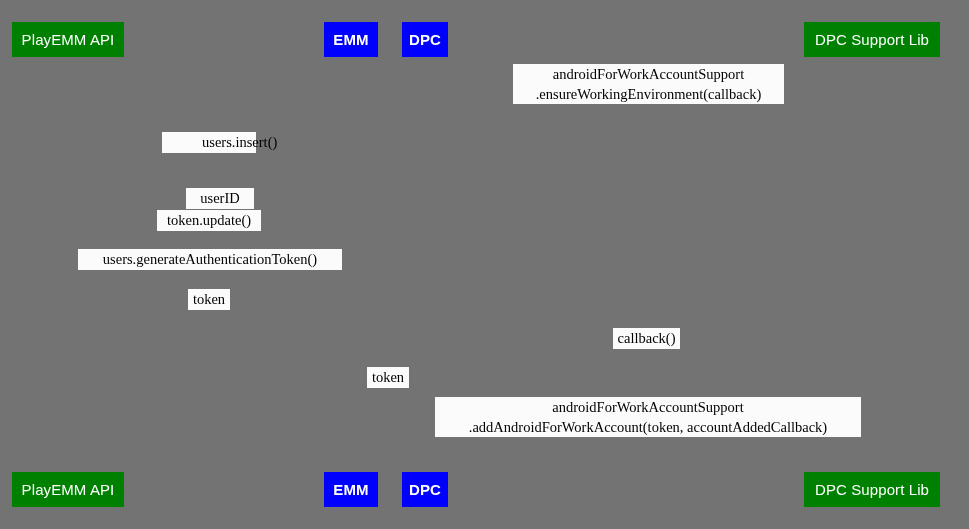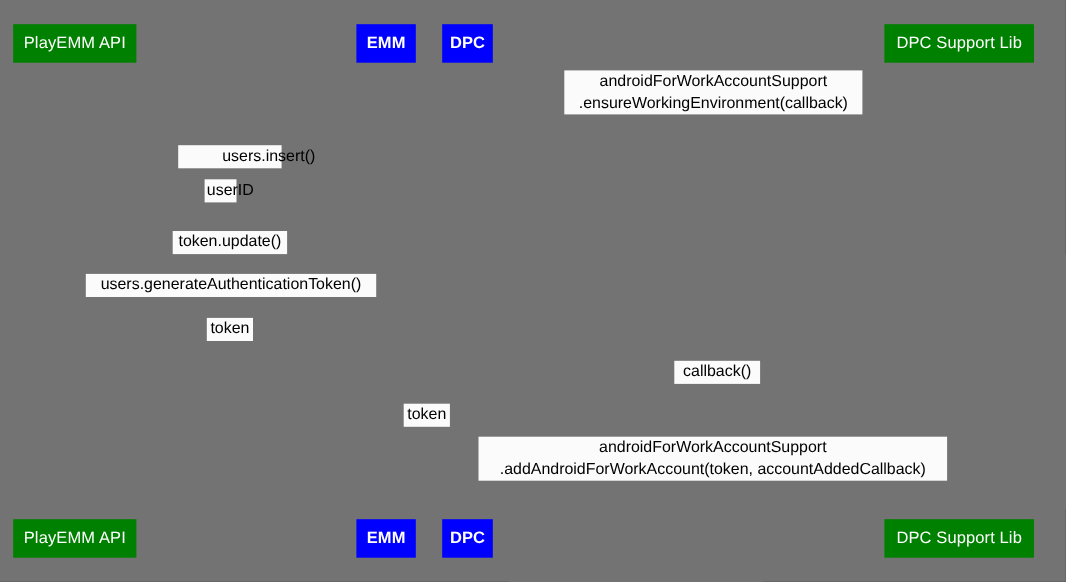--- a/index.html
+++ b/index.html
@@ -36,20 +36,21 @@
   .msg-label {
     position: absolute;
     background: #fbfbfb;
     color: #000000;
     font-size: 14.5px;
     line-height: 19px;
     text-align: center;
     white-space: pre;
     box-sizing: border-box;
     padding: 1px 2px;
+    font-family: Liberation Serif, serif;
   }
   .msg-label.two-line {
     line-height: 19.5px;
     padding-top: 1px;
   }
 </style>
 </head>
 <body>
 
 <div id="diagram">
@@ -65,25 +66,25 @@
         <span>DPC</span>
       </div>
       <div class="participant green" style="left: 804px; top: 22px; width: 136px; height: 35px; background: rgb(0, 128, 0);">
         <span>DPC Support Lib</span>
       </div>
     </div>
   <div id="messages-layer">
       <div class="msg-label two-line" style="left: 513px; top: 64px; width: 271px; height: 40px;">androidForWorkAccountSupport
 .ensureWorkingEnvironment(callback)</div>
       <div class="msg-label" style="left: 162px; top: 132px; width: 94px; height: 21px; padding-left: 40px;">users.insert()</div>
-      <div class="msg-label" style="left: 186px; top: 163px; width: 29px; height: 21px;">userID</div>
+      <div class="msg-label" style="left: 186px; top: 188px; width: 68px; height: 21px;">userID</div>
       <div class="msg-label" style="left: 157px; top: 210px; width: 104px; height: 21px;">token.update()</div>
       <div class="msg-label" style="left: 78px; top: 249px; width: 264px; height: 21px;">users.generateAuthenticationToken()</div>
       <div class="msg-label" style="left: 188px; top: 289px; width: 42px; height: 21px;">token</div>
-      <div class="msg-label" style="left: 613px; top: 328px; width: 78px; height: 21px;">callback()</div>
+      <div class="msg-label" style="left: 613px; top: 328px; width: 67px; height: 21px;">callback()</div>
       <div class="msg-label" style="left: 367px; top: 367px; width: 42px; height: 21px;">token</div>
       <div class="msg-label two-line" style="left: 435px; top: 397px; width: 426px; height: 40px;">androidForWorkAccountSupport
 .addAndroidForWorkAccount(token, accountAddedCallback)</div>
     </div>
   <div id="participants-bottom">
       <div class="participant green" style="left: 12px; top: 472px; width: 112px; height: 35px; background: rgb(0, 128, 0);">
         <span>PlayEMM API</span>
       </div>
       <div class="participant blue" style="left: 324px; top: 472px; width: 54px; height: 35px; background: rgb(0, 0, 255);">
         <span>EMM</span>

